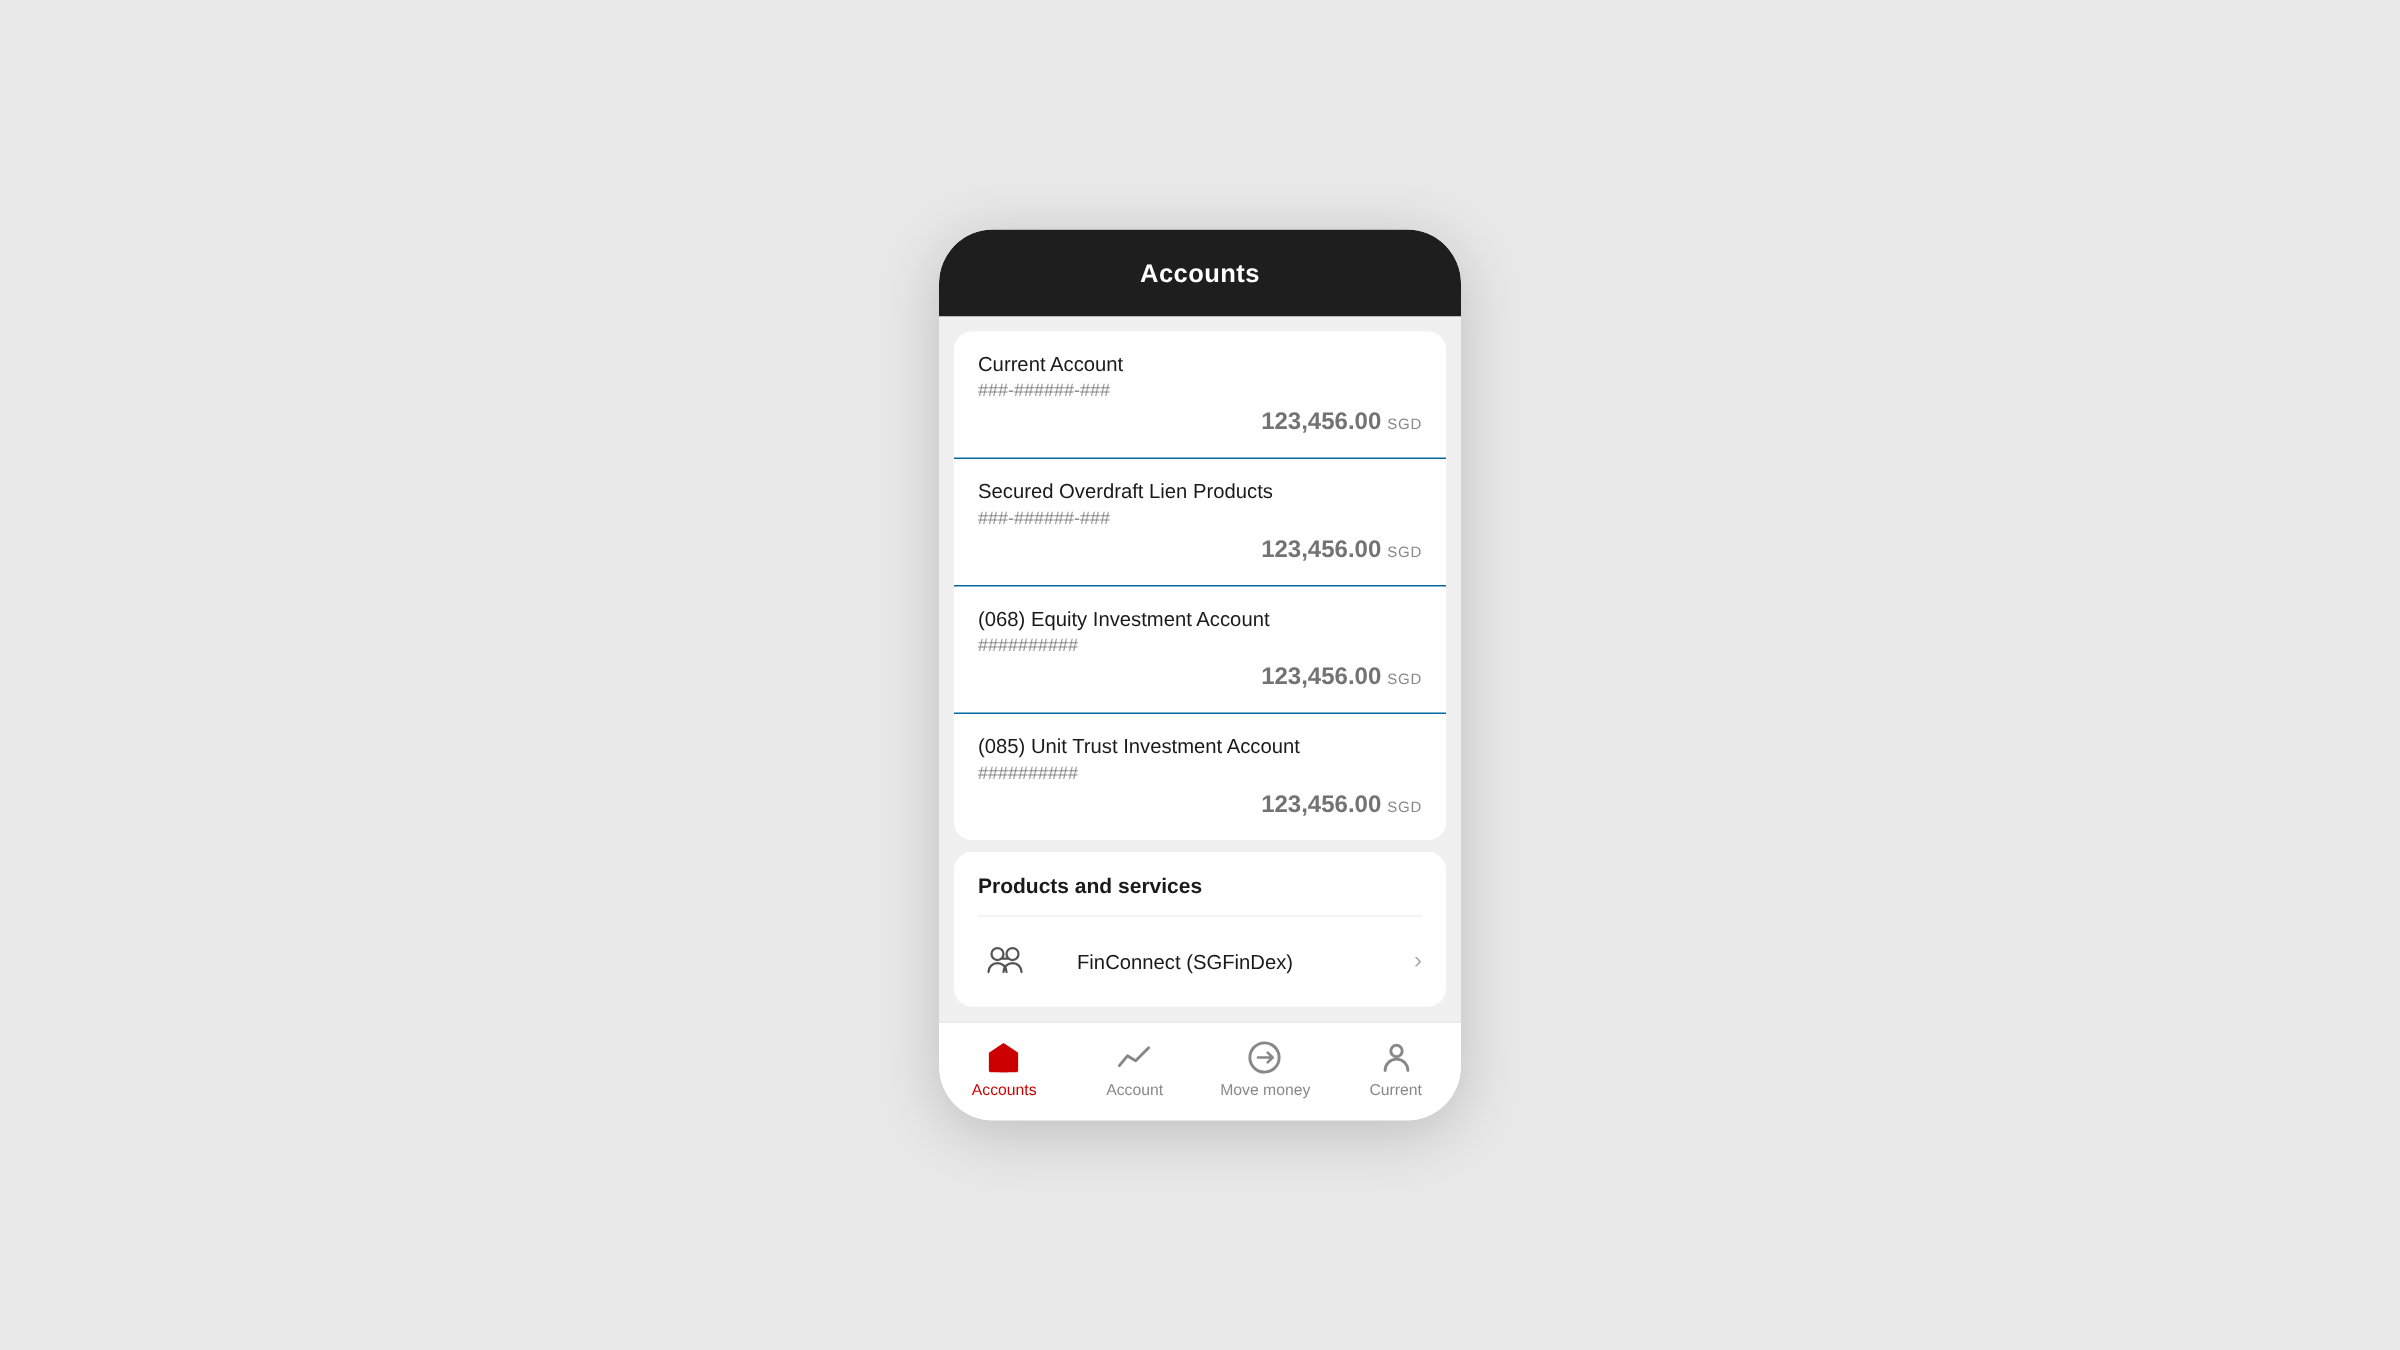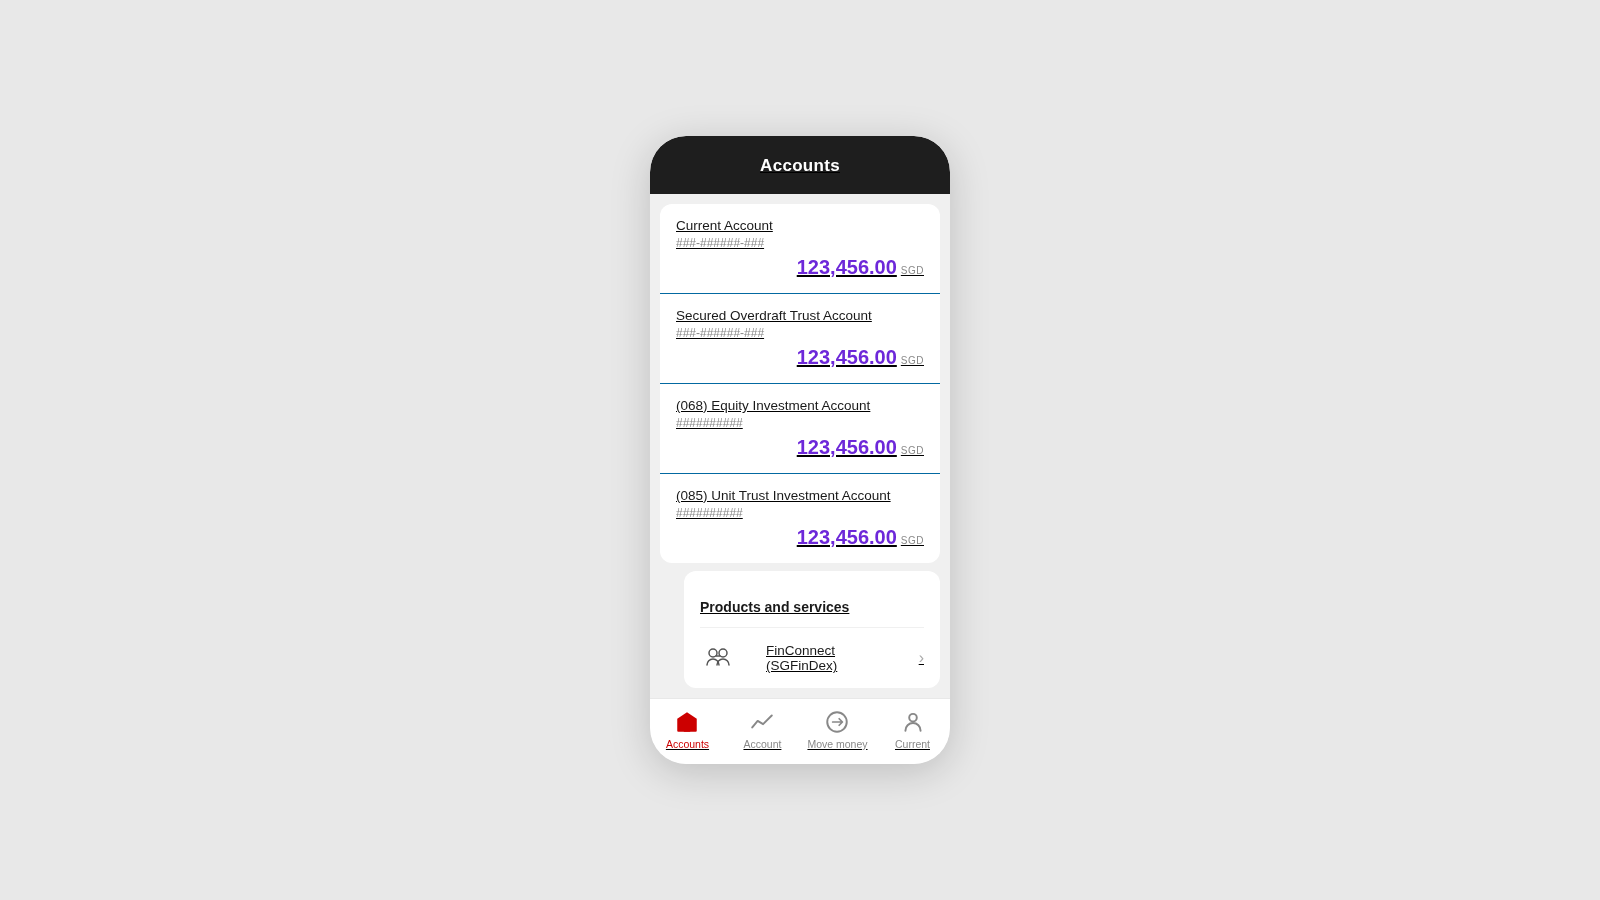--- a/index.html
+++ b/index.html
@@ -7,28 +7,27 @@
       background: #e8e8e8;
       display: flex;
       align-items: center;
       justify-content: center;
       min-height: 900px;
       width: 1600px;
       font-family: -apple-system, BlinkMacSystemFont, 'Segoe UI', sans-serif;
     }
 
     .phone-container {
-      width: 300px;
+      width: 348px;
       background: #f0f0f0;
       border-radius: 36px;
       overflow: hidden;
       box-shadow: 0 8px 40px rgba(0,0,0,0.18);
       display: flex;
       flex-direction: column;
-      text-decoration: underline;
     }
 
     
     .app-header {
       background: #1e1e1e;
       padding: 20px 16px 18px;
       text-align: center;
       border-radius: 36px 36px 0 0;
     }
     .app-header-title {
@@ -74,38 +73,37 @@
       color: #888;
       margin-bottom: 6px;
     }
     .account-balance-row {
       display: flex;
       justify-content: flex-end;
       align-items: baseline;
       gap: 4px;
     }
     .account-balance-amount {
-      font-size: 20px;
+      font-size: 16px;
       font-weight: 600;
-      color: #6d28d9;
+      color: #737373;
     }
     .account-balance-currency {
       font-size: 10px;
       color: #888;
       font-weight: 500;
       letter-spacing: 0.5px;
     }
 
     
     .products-card {
       background: #ffffff;
       border-radius: 12px;
       overflow: hidden;
-      padding: 28px 16px 0;
-      margin-left: 24px;
+      padding: 14px 16px 0;
     }
     .products-title {
       font-size: 14px;
       font-weight: 600;
       color: #1a1a1a;
       margin-bottom: 12px;
     }
     .product-item {
       display: flex;
       align-items: center;
@@ -192,21 +190,21 @@
       <div class="account-item">
         <div class="account-name">Current Account</div>
         <div class="account-number">###-######-###</div>
         <div class="account-balance-row">
           <span class="account-balance-amount">123,456.00</span>
           <span class="account-balance-currency">SGD</span>
         </div>
       </div>
 
       <div class="account-item">
-        <div class="account-name">Secured Overdraft Trust Account</div>
+        <div class="account-name">Secured Overdraft Lien Products</div>
         <div class="account-number">###-######-###</div>
         <div class="account-balance-row">
           <span class="account-balance-amount">123,456.00</span>
           <span class="account-balance-currency">SGD</span>
         </div>
       </div>
 
       <div class="account-item">
         <div class="account-name">(068) Equity Investment Account</div>
         <div class="account-number">##########</div>

